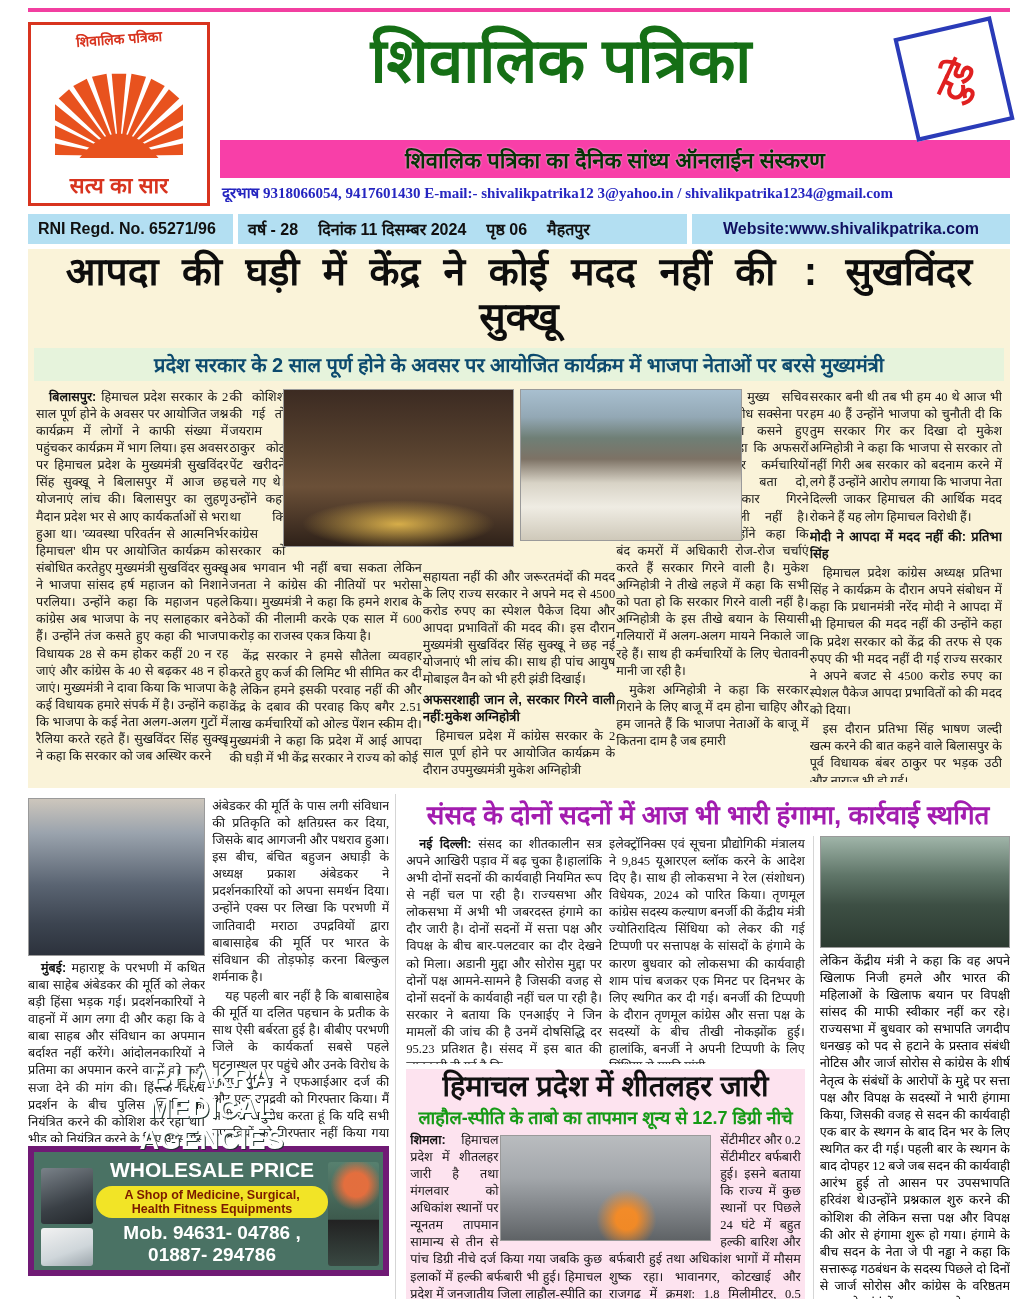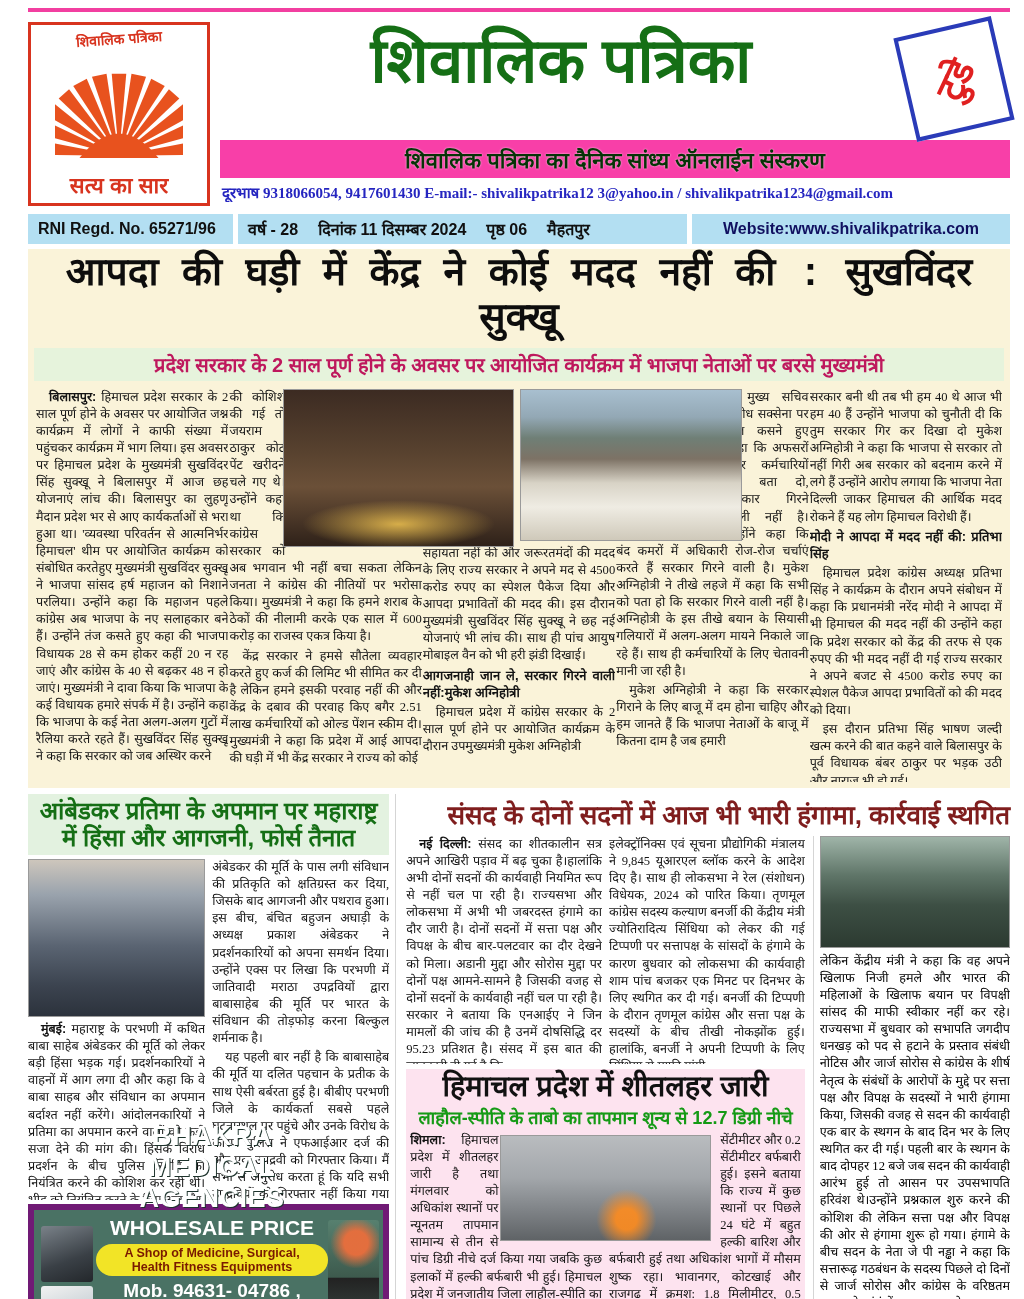--- a/index.html
+++ b/index.html
@@ -40,37 +40,37 @@
   .ib { background:#b3dff2; color:#101010; font-weight:bold; font-size:16px;
         display:flex; align-items:center; padding:0 10px; white-space:nowrap; overflow:hidden; }
   .seg-rni { width:205px; }
   .seg-mid { flex:1; justify-content:flex-start; gap:20px; }
   .seg-web { width:318px; color:#101060; justify-content:center; }
 
   
   .lead { margin-top:5px; background:#faf3d9; }
   .lead-head { font-family:Liberation Mono, monospace; color:#0d0d0d;
                font-size:39px; line-height:1.15; font-weight:bold; text-align:center; padding:4px 6px 2px; }
-  .lead-sub { background:#e6f3dc; color:#be185d; font-weight:bold; font-size:20px; text-align:center;
+  .lead-sub { background:#e6f3dc; color:#0c4a6e; font-weight:bold; font-size:20px; text-align:center;
               padding:3px 4px; margin:3px 6px; font-family:"Liberation Sans","DejaVu Sans",sans-serif; }
   .lead-body { position:relative; display:flex; gap:1px; padding:5px 8px 6px; height:404px; overflow:hidden; }
   .col { flex:1 1 0; overflow:hidden; text-align:justify; font-size:12.6px; line-height:1.36; color:#141414; }
   .para { margin:0 0 2px; text-indent:13px; }
   .para b { font-family:"Liberation Sans","DejaVu Sans",sans-serif; }
   .subhead { font-weight:bold; margin:2px 0; text-indent:0;
              font-family:"Liberation Sans","DejaVu Sans",sans-serif; font-size:13px; }
   .photo { position:absolute; border:1px solid #9a9a9a; }
   .photo.p1 { left:26%; top:5px; width:23.5%; height:158px;
     background: radial-gradient(ellipse 60% 22% at 50% 86%, rgba(240,195,80,.85), rgba(240,195,80,0) 70%),
                 linear-gradient(180deg,#3c2b22 0%,#58422f 40%,#6b5038 62%,#2e2119 100%); }
   .photo.p2 { left:50.1%; top:5px; width:22.6%; height:152px;
     background: linear-gradient(180deg,#a8bfcf 0%,#93a8b5 18%,#6f7f76 32%,#7d7265 46%,#d8d3c6 62%,#efece3 78%,#cfc9ba 100%); }
   .sp-r { float:right; width:71%; height:166px; }
   .sp-l { float:left; width:58%; height:152px; }
-  .c3 { padding-top:156px; }
+  .c3 { padding-top:156px;margin-top:24px; }
 
   
   .bottom-row { display:flex; gap:10px; margin-top:6px; height:540px; }
 
   .mh { width:37.5%; min-width:37.5%; border-right:1px solid #d5d5d5; padding-right:6px;
         display:flex; flex-direction:column; }
   .mh-head { background:#e3f2e0; color:#156f15; font-weight:bold; font-size:24px; line-height:1.15;
              text-align:center; padding:3px 2px; font-family:"Liberation Sans","DejaVu Sans",sans-serif; }
   .mh-body { display:flex; gap:7px; height:344px; overflow:hidden; margin-top:4px; }
   .mh-body .col { font-size:12.6px; }
@@ -89,21 +89,21 @@
     background: radial-gradient(circle at 55% 22%, rgba(235,110,60,.95) 0 14%, rgba(235,110,60,0) 30%),
                 linear-gradient(180deg,#57806f 0%,#3d5a4d 55%,#222 56%,#394842 100%); }
   .ad-center { flex:1; text-align:center; }
   .ad-title { font-size:27px; font-weight:bold; letter-spacing:.5px; text-shadow:1px 1px 0 #1d332c; }
   .ad-sub { font-size:21px; font-weight:bold; margin-top:2px; }
   .ad-pill { display:inline-block; background:#f2e426; color:#7a1a00; font-weight:bold; font-size:12.5px;
              border-radius:16px; padding:2px 10px; margin-top:4px; }
   .ad-phone { font-size:19px; font-weight:bold; margin-top:4px; }
 
   .parl { flex:1; display:flex; flex-direction:column; }
-  .parl-head { color:#7f1d1d; font-weight:bold; font-size:26px; text-align:right; padding:2px 0 4px;
+  .parl-head { color:#a21caf; font-weight:bold; font-size:26px; text-align:center; padding:2px 0 4px;
                font-family:"Liberation Sans","DejaVu Sans",sans-serif; }
   .parl-flex { display:flex; gap:8px; flex:1; }
   .parl-left { width:66%; min-width:66%; display:flex; flex-direction:column; }
   .parl-cols { display:flex; gap:7px; height:228px; overflow:hidden; }
   .parl-c3 { flex:1; border-left:1px solid #d5d5d5; padding-left:6px; overflow:hidden;
              font-size:12.6px; text-align:justify; line-height:1.36; }
   .photo.parliament { position:static; width:100%; height:112px; margin-bottom:5px;
     background: linear-gradient(180deg,#9fb4a8 0%,#5f7568 35%,#3d4f44 62%,#2c3a31 100%); }
   .parl-c3 .col-text { height:370px; overflow:hidden; }
   .end-rule { border-top:1px solid #333; border-bottom:1px solid #333; height:5px; margin-top:6px; }
@@ -183,41 +183,40 @@
       <div class="col c1">
         <p class="para"><b>बिलासपुर:</b> <span>हिमाचल प्रदेश सरकार के 2 साल पूर्ण होने के अवसर पर आयोजित जश्न कार्यक्रम में लोगों ने काफी संख्या में पहुंचकर कार्यक्रम में भाग लिया। इस अवसर पर हिमाचल प्रदेश के मुख्यमंत्री सुखविंदर सिंह सुक्खू ने बिलासपुर में आज छह योजनाएं लांच की। बिलासपुर का लुहणू मैदान प्रदेश भर से आए कार्यकर्ताओं से भरा हुआ था। 'व्यवस्था परिवर्तन से आत्मनिर्भर हिमाचल' थीम पर आयोजित कार्यक्रम को संबोधित करतेहुए मुख्यमंत्री सुखविंदर सुक्खू ने भाजपा सांसद हर्ष महाजन को निशाने परलिया। उन्होंने कहा कि महाजन पहले कांग्रेस अब भाजपा के नए सलाहकार बने हैं। उन्होंने तंज कसते हुए कहा की भाजपा विधायक 28 से कम होकर कहीं 20 न रह जाएं और कांग्रेस के 40 से बढ़कर 48 न हो जाएं। मुख्यमंत्री ने दावा किया कि भाजपा के कई विधायक हमारे संपर्क में है। उन्होंने कहा कि भाजपा के कई नेता अलग-अलग गुटों में रैलिया करते रहते हैं। सुखविंदर सिंह सुक्खू ने कहा कि सरकार को जब अस्थिर करने</span></p>
       </div>
       <div class="col c2">
         <div class="sp-r"></div>
         <p class="para" style="text-indent:0"><span>की कोशिश की गई तो जयराम ठाकुर कोट पेंट खरीदने चले गए थे। उन्होंने कहा था कि कांग्रेस सरकार को अब भगवान भी नहीं बचा</span> <span>सकता लेकिन जनता ने कांग्रेस की नीतियों पर भरोसा किया। मुख्यमंत्री ने कहा कि हमने शराब के ठेकों की नीलामी करके एक साल में 600 करोड़ का राजस्व एकत्र किया है।</span></p>
         <p class="para">केंद्र सरकार ने हमसे सौतेला व्यवहार करते हुए कर्ज की लिमिट भी सीमित कर दी है लेकिन हमने इसकी परवाह नहीं की और केंद्र के दबाव की परवाह किए बगैर 2.51 लाख कर्मचारियों को ओल्ड पेंशन स्कीम दी। मुख्यमंत्री ने कहा कि प्रदेश में आई आपदा की घड़ी में भी केंद्र सरकार ने राज्य को कोई</p>
       </div>
       <div class="col c3">
         <p class="para" style="text-indent:0">सहायता नहीं की और जरूरतमंदों की मदद के लिए राज्य सरकार ने अपने मद से 4500 करोड रुपए का स्पेशल पैकेज दिया और आपदा प्रभावितों की मदद की। इस दौरान मुख्यमंत्री सुखविंदर सिंह सुक्खू ने छह नई योजनाएं भी लांच की। साथ ही पांच आयुष मोबाइल वैन को भी हरी झंडी दिखाई।</p>
-        <p class="subhead">आगजनाही जान ले, सरकार गिरने वाली नहीं:मुकेश अग्निहोत्री</p>
+        <p class="subhead">अफसरशाही जान ले, सरकार गिरने वाली नहीं:मुकेश अग्निहोत्री</p>
         <p class="para">हिमाचल प्रदेश में कांग्रेस सरकार के 2 साल पूर्ण होने पर आयोजित कार्यक्रम के दौरान उपमुख्यमंत्री मुकेश अग्निहोत्री</p>
       </div>
       <div class="col c4">
         <div class="sp-l"></div>
         <p class="para" style="text-indent:0"><span>ने मुख्य सचिव प्रबोध सक्सेना पर तंज कसने हुए कहा कि अफसरों और कर्मचारियों को बता दो,</span> <span>सरकार गिरने वाली नहीं है। उन्होंने कहा कि बंद कमरों में अधिकारी रोज-रोज चर्चाएं करते हैं सरकार गिरने वाली है। मुकेश अग्निहोत्री ने तीखे लहजे में कहा कि सभी को पता हो कि सरकार गिरने वाली नहीं है। अग्निहोत्री के इस तीखे बयान के सियासी गलियारों में अलग-अलग मायने निकाले जा रहे हैं। साथ ही कर्मचारियों के लिए चेतावनी मानी जा रही है।</span></p>
         <p class="para">मुकेश अग्निहोत्री ने कहा कि सरकार गिराने के लिए बाजू में दम होना चाहिए और हम जानते हैं कि भाजपा नेताओं के बाजू में कितना दाम है जब हमारी</p>
       </div>
       <div class="col c5">
         <p class="para" style="text-indent:0">सरकार बनी थी तब भी हम 40 थे आज भी हम 40 हैं उन्होंने भाजपा को चुनौती दी कि तुम सरकार गिर कर दिखा दो मुकेश अग्निहोत्री ने कहा कि भाजपा से सरकार तो नहीं गिरी अब सरकार को बदनाम करने में लगे हैं उन्होंने आरोप लगाया कि भाजपा नेता दिल्ली जाकर हिमाचल की आर्थिक मदद रोकने हैं यह लोग हिमाचल विरोधी हैं।</p>
         <p class="subhead">मोदी ने आपदा में मदद नहीं की: प्रतिभा सिंह</p>
         <p class="para">हिमाचल प्रदेश कांग्रेस अध्यक्ष प्रतिभा सिंह ने कार्यक्रम के दौरान अपने संबोधन में कहा कि प्रधानमंत्री नरेंद मोदी ने आपदा में भी हिमाचल की मदद नहीं की उन्होंने कहा कि प्रदेश सरकार को केंद्र की तरफ से एक रुपए की भी मदद नहीं दी गई राज्य सरकार ने अपने बजट से 4500 करोड रुपए का स्पेशल पैकेज आपदा प्रभावितों को की मदद को दिया।</p>
         <p class="para">इस दौरान प्रतिभा सिंह भाषण जल्दी खत्म करने की बात कहने वाले बिलासपुर के पूर्व विधायक बंबर ठाकुर पर भड़क उठी और नाराज भी हो गई।</p>
       </div>
     </div>
   </section>
 
   <div class="bottom-row">
 
     <section class="mh">
-      <h3 class="mh-head">आंबेडकर प्रतिमा के अपमान पर महाराष्ट्र में हिंसा और आगजनी, फोर्स तैनात</h3>
       <div class="mh-body">
         <div class="col">
           <div class="photo riot"></div>
           <p class="para"><b>मुंबई:</b> <span>महाराष्ट्र के परभणी में कथित बाबा साहेब अंबेडकर की मूर्ति को लेकर बड़ी हिंसा भड़क गई। प्रदर्शनकारियों ने वाहनों में आग लगा दी और कहा कि वे बाबा साहब और संविधान का अपमान बर्दाश्त नहीं करेंगे। आंदोलनकारियों ने प्रतिमा का अपमान करने वालों को कड़ी सजा देने की मांग की। हिंसक विरोध प्रदर्शन के बीच पुलिस स्थिति को नियंत्रित करने की कोशिश कर रही थी। भीड़ को नियंत्रित करने के लिए आंसू गैस के गोले छोड़े गए। उपद्रवियों को नियंत्रित करने के लिए बड़ी संख्या में पुलिस बल मौजूद थे। एक अज्ञात व्यक्ति ने परभणी रेलवे स्टेशन के बाहर बीआर</span></p>
         </div>
         <div class="col">
           <p class="para" style="text-indent:0">अंबेडकर की मूर्ति के पास लगी संविधान की प्रतिकृति को क्षतिग्रस्त कर दिया, जिसके बाद आगजनी और पथराव हुआ। इस बीच, बंचित बहुजन अघाड़ी के अध्यक्ष प्रकाश अंबेडकर ने प्रदर्शनकारियों को अपना समर्थन दिया। उन्होंने एक्स पर लिखा कि परभणी में जातिवादी मराठा उपद्रवियों द्वारा बाबासाहेब की मूर्ति पर भारत के संविधान की तोड़फोड़ करना बिल्कुल शर्मनाक है।</p>
           <p class="para">यह पहली बार नहीं है कि बाबासाहेब की मूर्ति या दलित पहचान के प्रतीक के साथ ऐसी बर्बरता हुई है। बीबीए परभणी जिले के कार्यकर्ता सबसे पहले घटनास्थल पर पहुंचे और उनके विरोध के कारण पुलिस ने एफआईआर दर्ज की और एक उपद्रवी को गिरफ्तार किया। मैं सभी से अनुरोध करता हूं कि यदि सभी उपद्रवियों को गिरफ्तार नहीं किया गया तो कानून और व्यवस्था बनाए रखें अगले 24 घंटों के भीतर परिणाम सामने आएंगे।</p>
         </div>
       </div>

